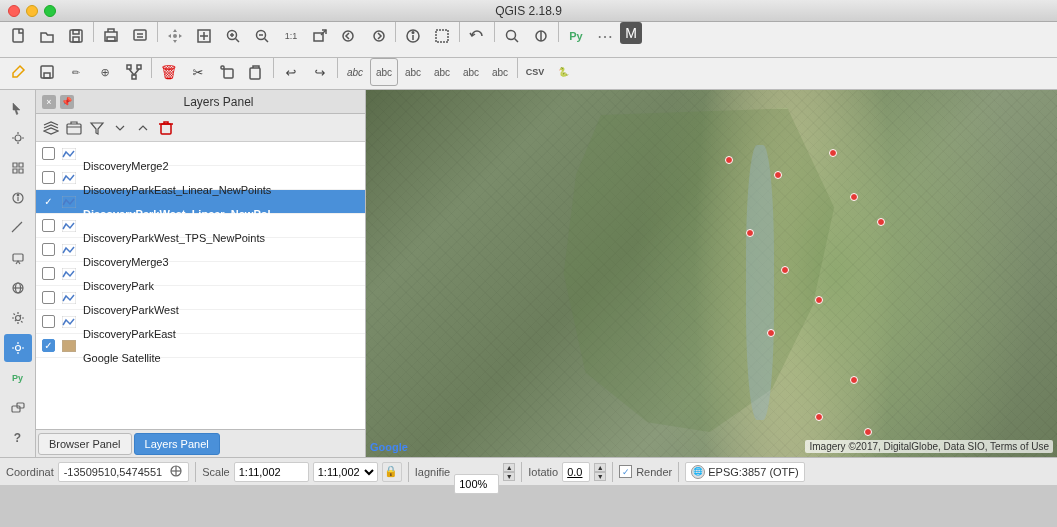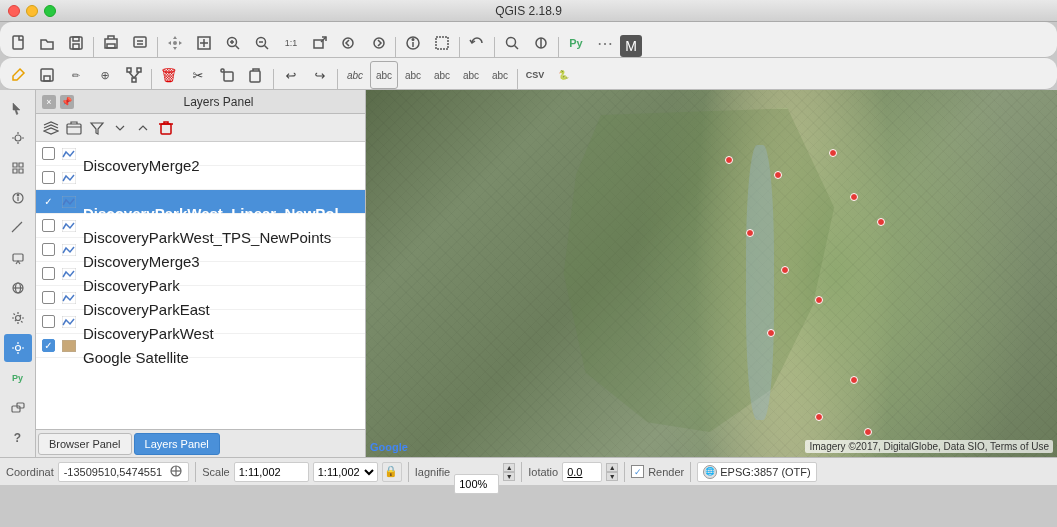--- a/index.html
+++ b/index.html
@@ -44,24 +44,23 @@
       font-weight: 500;
       color: #333;
     }
 
     
     .toolbar {
       height: 36px;
       background: #f0f0f0;
       border-bottom: 1px solid #bbb;
       display: flex;
-      align-items: flex-end;
+      align-items: flex-start;
       padding: 0 4px;
       gap: 1px;
-      border-radius: 12px;
     }
     .tb-btn {
       width: 28px;
       height: 28px;
       display: flex;
       align-items: center;
       justify-content: center;
       border-radius: 3px;
       cursor: pointer;
       color: #444;
@@ -189,21 +188,21 @@
       display: flex; align-items: center; justify-content: center;
       font-size: 10px; cursor: pointer; flex-shrink: 0;
     }
     .layer-checkbox.checked { background: #4a90d9; border-color: #4a90d9; color: white; }
     .layer-icon {
       width: 16px; height: 16px;
       flex-shrink: 0;
       display: flex; align-items: center; justify-content: center;
     }
     .layer-name {
-      font-size: 15px;
+      font-size: 11px;
       color: #222;
       white-space: nowrap;
       overflow: hidden;
       text-overflow: ellipsis;
       margin-top: 24px;
     }
 
     
     #panel-buttons {
       height: 28px;
@@ -664,20 +663,21 @@
           <span class="layer-name">DiscoveryMerge2</span>
         </div>
         <div class="layer-item">
           <div class="layer-checkbox"></div>
           <div class="layer-icon">
             <svg width="14" height="12" viewBox="0 0 14 12" fill="none">
         <polyline points="1,9 4,4 8,8 12,3" stroke="#4a7bc8" stroke-width="1.5"></polyline>
         <rect x="0" y="0" width="14" height="12" fill="none" stroke="#aaa" stroke-width="0.5"></rect>
       </svg>
           </div>
+          <span class="layer-name">DiscoveryParkEast_Linear_NewPoints</span>
         </div>
         <div class="layer-item selected">
           <div class="layer-checkbox checked">✓</div>
           <div class="layer-icon">
             <svg width="14" height="12" viewBox="0 0 14 12" fill="none">
         <polyline points="1,9 4,4 8,8 12,3" stroke="#4a7bc8" stroke-width="1.5"></polyline>
         <rect x="0" y="0" width="14" height="12" fill="none" stroke="#aaa" stroke-width="0.5"></rect>
       </svg>
           </div>
           <span class="layer-name">DiscoveryParkWest_Linear_NewPol...</span>
@@ -713,31 +713,31 @@
           <span class="layer-name">DiscoveryPark</span>
         </div>
         <div class="layer-item">
           <div class="layer-checkbox"></div>
           <div class="layer-icon">
             <svg width="14" height="12" viewBox="0 0 14 12" fill="none">
         <polyline points="1,9 4,4 8,8 12,3" stroke="#4a7bc8" stroke-width="1.5"></polyline>
         <rect x="0" y="0" width="14" height="12" fill="none" stroke="#aaa" stroke-width="0.5"></rect>
       </svg>
           </div>
-          <span class="layer-name">DiscoveryParkEast</span>
+          <span class="layer-name">DiscoveryParkWest</span>
         </div>
         <div class="layer-item">
           <div class="layer-checkbox"></div>
           <div class="layer-icon">
             <svg width="14" height="12" viewBox="0 0 14 12" fill="none">
         <polyline points="1,9 4,4 8,8 12,3" stroke="#4a7bc8" stroke-width="1.5"></polyline>
         <rect x="0" y="0" width="14" height="12" fill="none" stroke="#aaa" stroke-width="0.5"></rect>
       </svg>
           </div>
-          <span class="layer-name">DiscoveryParkWest</span>
+          <span class="layer-name">DiscoveryParkEast</span>
         </div>
         <div class="layer-item">
           <div class="layer-checkbox checked">✓</div>
           <div class="layer-icon">
             <svg width="14" height="12" viewBox="0 0 14 12" fill="none">
         <rect x="0" y="0" width="14" height="12" fill="#c8a878" stroke="#aaa" stroke-width="0.5"></rect>
       </svg>
           </div>
           <span class="layer-name">Google Satellite</span>
         </div>
@@ -799,21 +799,21 @@
   <button style="width:20px; height:20px; border:1px solid #ccc; background:#e8e8e8; border-radius:2px; cursor:pointer; font-size:11px;">🔒</button>
   <div class="tb-sep"></div>
   <span class="status-label">Iagnifie</span>
   <input class="status-input" style="width: 45px; margin-top: 24px;" value="100%">
   <div class="status-spin">
     <div class="status-spin-btn">▲</div>
     <div class="status-spin-btn">▼</div>
   </div>
   <div class="tb-sep"></div>
   <span class="status-label">Iotatio</span>
-  <input class="status-input" style="width: 40px; text-decoration: underline;" value="0.0">
+  <input class="status-input" style="width: 28px; text-decoration: underline;" value="0.0">
   <div class="status-spin">
     <div class="status-spin-btn">▲</div>
     <div class="status-spin-btn">▼</div>
   </div>
   <div class="tb-sep"></div>
   <div class="render-check">✓</div>
   <span class="status-label">Render</span>
   <div class="tb-sep"></div>
   <div class="status-crs">
     <div class="crs-icon">🌐</div>

